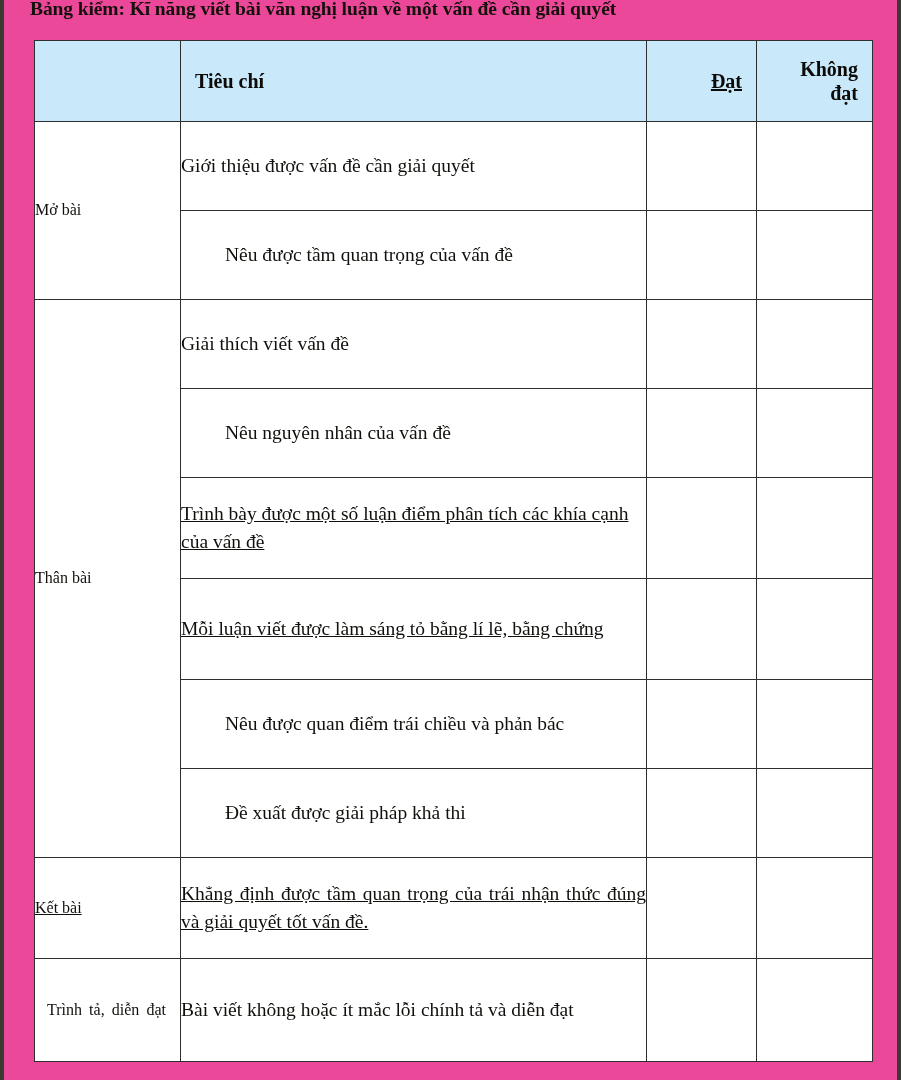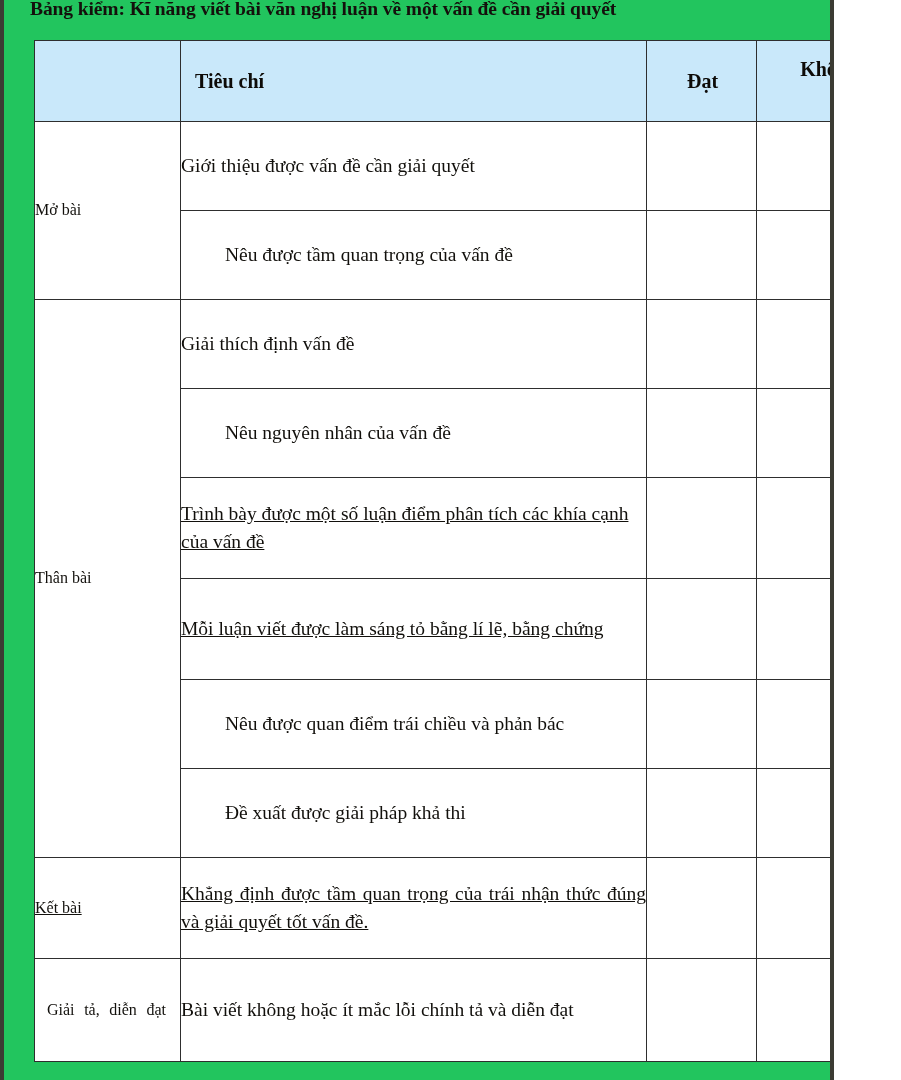--- a/index.html
+++ b/index.html
@@ -12,23 +12,23 @@
     height: 1080px;
     overflow: hidden;
     background: #ffffff;
     font-family: "Liberation Serif", "DejaVu Serif", serif;
   }
 
   
   .page {
     position: relative;
     box-sizing: border-box;
-    width: 834px;
+    width: 901px;
     height: 1080px;
-    background: #22c55e;
+    background: #ec4899;
     border-left: 4px solid #3b3b33;
     border-right: 4px solid #3b3b33;
     overflow: hidden;
   }
 
   
   .doc-title {
     position: absolute;
     left: 26px;
     top: -3px;
@@ -73,21 +73,21 @@
   .col-part   { width: 146px; }
   .col-crit   { width: 466px; }
   .col-pass   { width: 110px; }
   .col-fail   { width: 116px; }
 
   .th-inner {
     padding: 0 14px;
     line-height: 1.2;
   }
   .th-crit   { text-align: left; }
-  .th-pass   { text-align: center; padding-left: 16px; }
+  .th-pass   { text-align: right; padding-left: 16px; text-decoration: underline; }
   .th-fail   { text-align: right; padding-left: 18px; }
 
   
   .part-cell {
     font-size: 16px;
     color: #12100c;
     text-align: left;
     padding: 0 12px;
     line-height: 1.4;
   }
@@ -159,21 +159,21 @@
           <td class="mark-cell"></td>
         </tr>
         <tr class="r-h2">
           <td class="crit-cell">Nêu được tầm quan trọng của vấn đề</td>
           <td class="mark-cell"></td>
           <td class="mark-cell"></td>
         </tr>
 
         <tr class="r-h1">
           <td class="part-cell" rowspan="6">Thân bài</td>
-          <td class="crit-cell">Giải thích định vấn đề</td>
+          <td class="crit-cell">Giải thích viết vấn đề</td>
           <td class="mark-cell"></td>
           <td class="mark-cell"></td>
         </tr>
         <tr class="r-h2">
           <td class="crit-cell">Nêu nguyên nhân của vấn đề</td>
           <td class="mark-cell"></td>
           <td class="mark-cell"></td>
         </tr>
         <tr class="r-tall">
           <td class="crit-cell">Trình bày được một số luận điểm phân tích các khía cạnh của vấn đề</td>
@@ -197,21 +197,21 @@
         </tr>
 
         <tr class="r-tall">
           <td class="part-cell">Kết bài</td>
           <td class="crit-cell justify">Khẳng định được tầm quan trọng của trái nhận thức đúng và giải quyết tốt vấn đề.</td>
           <td class="mark-cell"></td>
           <td class="mark-cell"></td>
         </tr>
 
         <tr class="r-xtall">
-          <td class="part-cell justify">Giải tả, diễn đạt</td>
+          <td class="part-cell justify">Trình tả, diễn đạt</td>
           <td class="crit-cell justify">Bài viết không hoặc ít mắc lỗi chính tả và diễn đạt</td>
           <td class="mark-cell"></td>
           <td class="mark-cell"></td>
         </tr>
 
       </tbody>
     </table>
   </div>
 
 </div>

